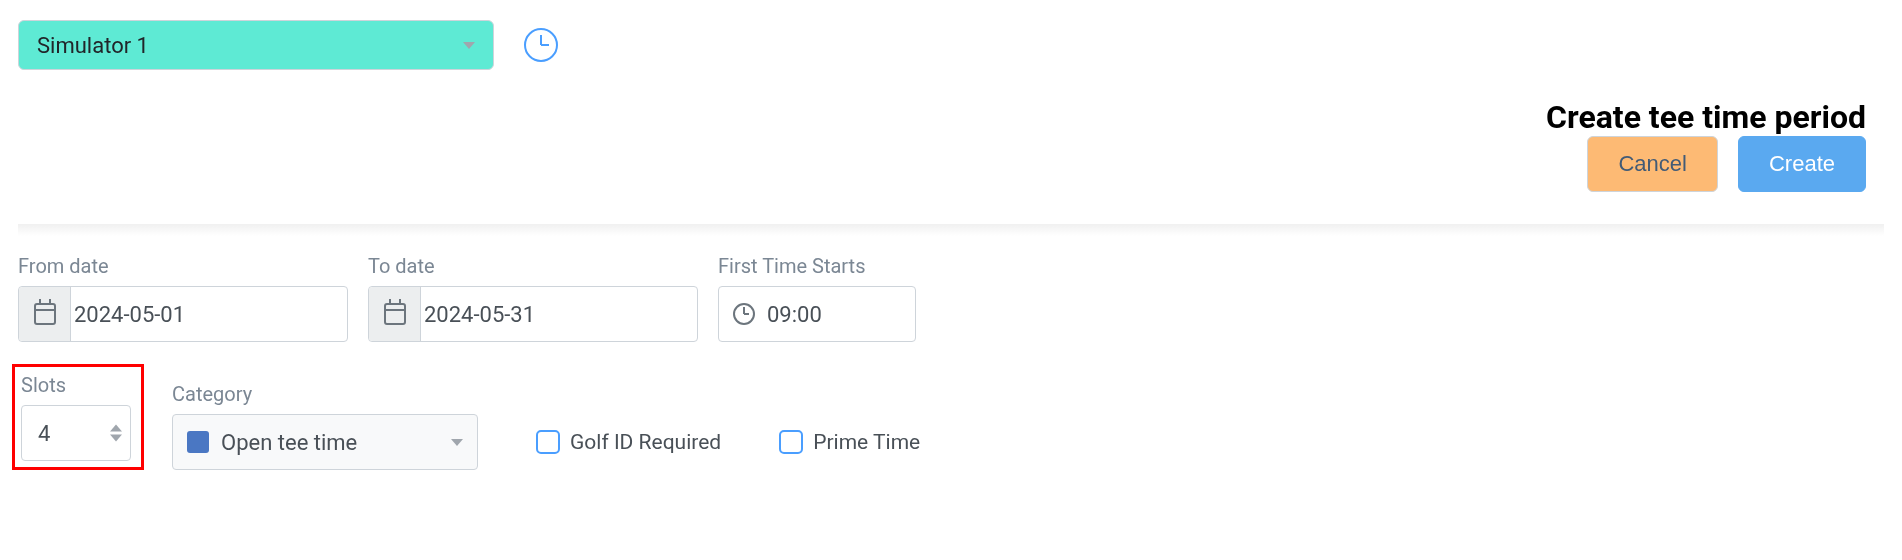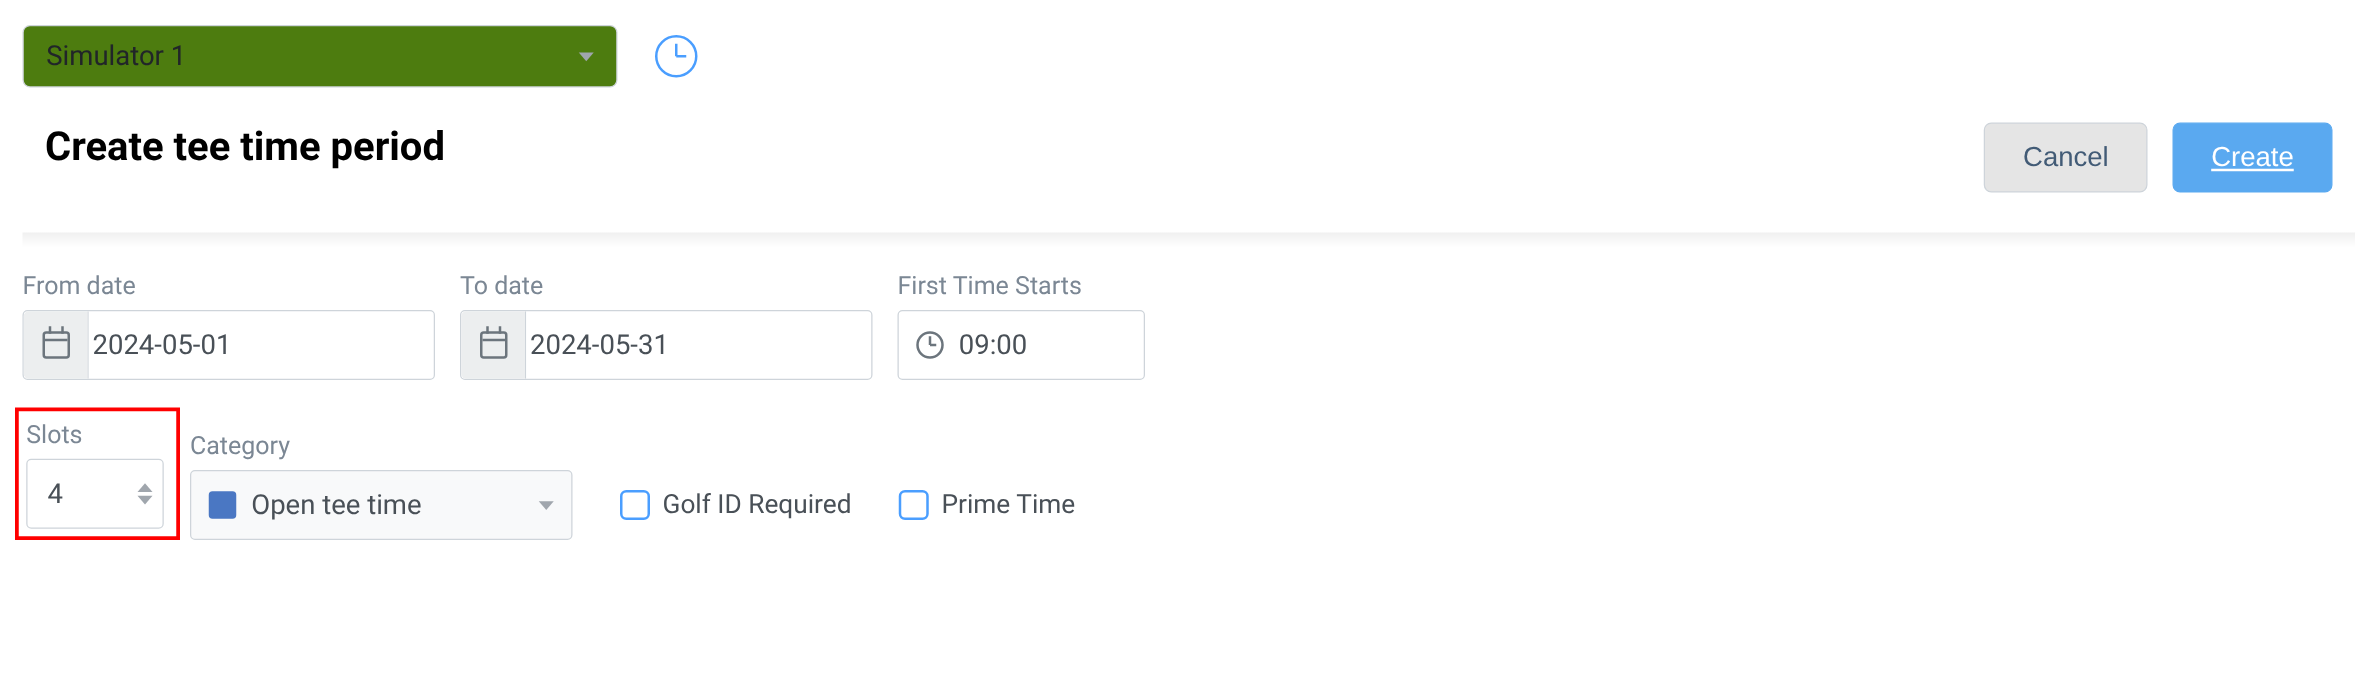--- a/index.html
+++ b/index.html
@@ -24,21 +24,21 @@
       width: 476px;
       height: 50px;
       border: 1px solid #ced4da;
       border-radius: 6px;
       display: flex;
       align-items: center;
       justify-content: space-between;
       padding: 0 18px;
       font-size: 22px;
       color: #212529;
-      background: #4d7c0f;
+      background: #5eead4;
       cursor: pointer;
     }
     .chevron-down {
       width: 0;
       height: 0;
       border-left: 6px solid transparent;
       border-right: 6px solid transparent;
       border-top: 7px solid #a0a6ad;
     }
     .clock-standalone {
@@ -62,24 +62,25 @@
       content: "";
       position: absolute;
       width: 8px;
       height: 2px;
       background: #4a9eff;
       top: 14px;
       left: 50%;
     }
     .header-row {
       display: flex;
-      align-items: flex-start;
+      align-items: flex-end;
       justify-content: space-between;
       margin-bottom: 32px;
       padding: 0 18px 0 18px;
+      flex-direction: column;
     }
     .page-title {
       font-size: 32px;
       font-weight: 700;
       color: #000;
     }
     .header-buttons {
       display: flex;
       gap: 20px;
     }
@@ -87,29 +88,28 @@
       height: 56px;
       padding: 0 30px;
       border-radius: 6px;
       font-size: 22px;
       cursor: pointer;
       display: flex;
       align-items: center;
       justify-content: center;
     }
     .btn-cancel {
-      background: #e5e5e5;
+      background: #fdba74;
       border: 1px solid #ced4da;
       color: #425b76;
     }
     .btn-create {
       background: #5aa9f0;
       border: 1px solid #5aa9f0;
       color: #fff;
-      text-decoration: underline;
     }
     .divider-shadow {
       height: 12px;
       width: 100%;
       background: linear-gradient(to bottom, rgba(0,0,0,0.06), rgba(0,0,0,0));
       margin-bottom: 18px;
     }
     .form-row {
       display: flex;
       gap: 20px;
@@ -201,21 +201,21 @@
     .fg-from { width: 330px; }
     .fg-to { width: 330px; }
     .fg-first { width: 198px; }
     .fg-last { width: 198px; }
     .fg-interval { width: 110px; }
     .fg-slots { width: 110px; }
     .fg-category { width: 306px; }
     .form-row-2 {
       display: flex;
       align-items: flex-end;
-      gap: 8px;
+      gap: 28px;
     }
     .highlight-box {
       border: 3px solid #ff0000;
       padding: 6px 10px 6px 6px;
       margin-left: -6px;
     }
     .category-select {
       padding: 0 14px;
       gap: 12px;
       background: #f8f9fa;

